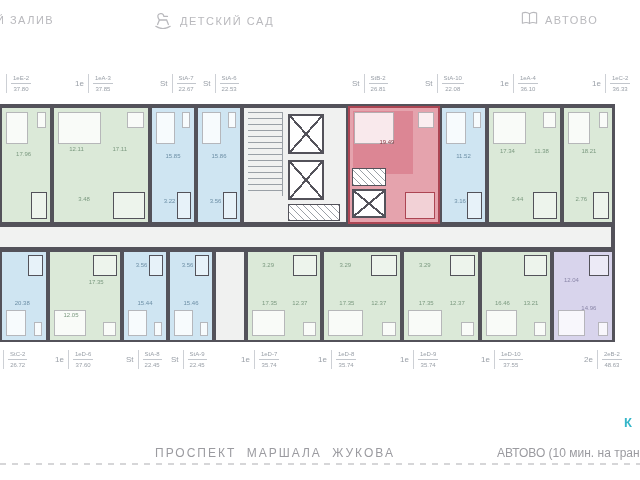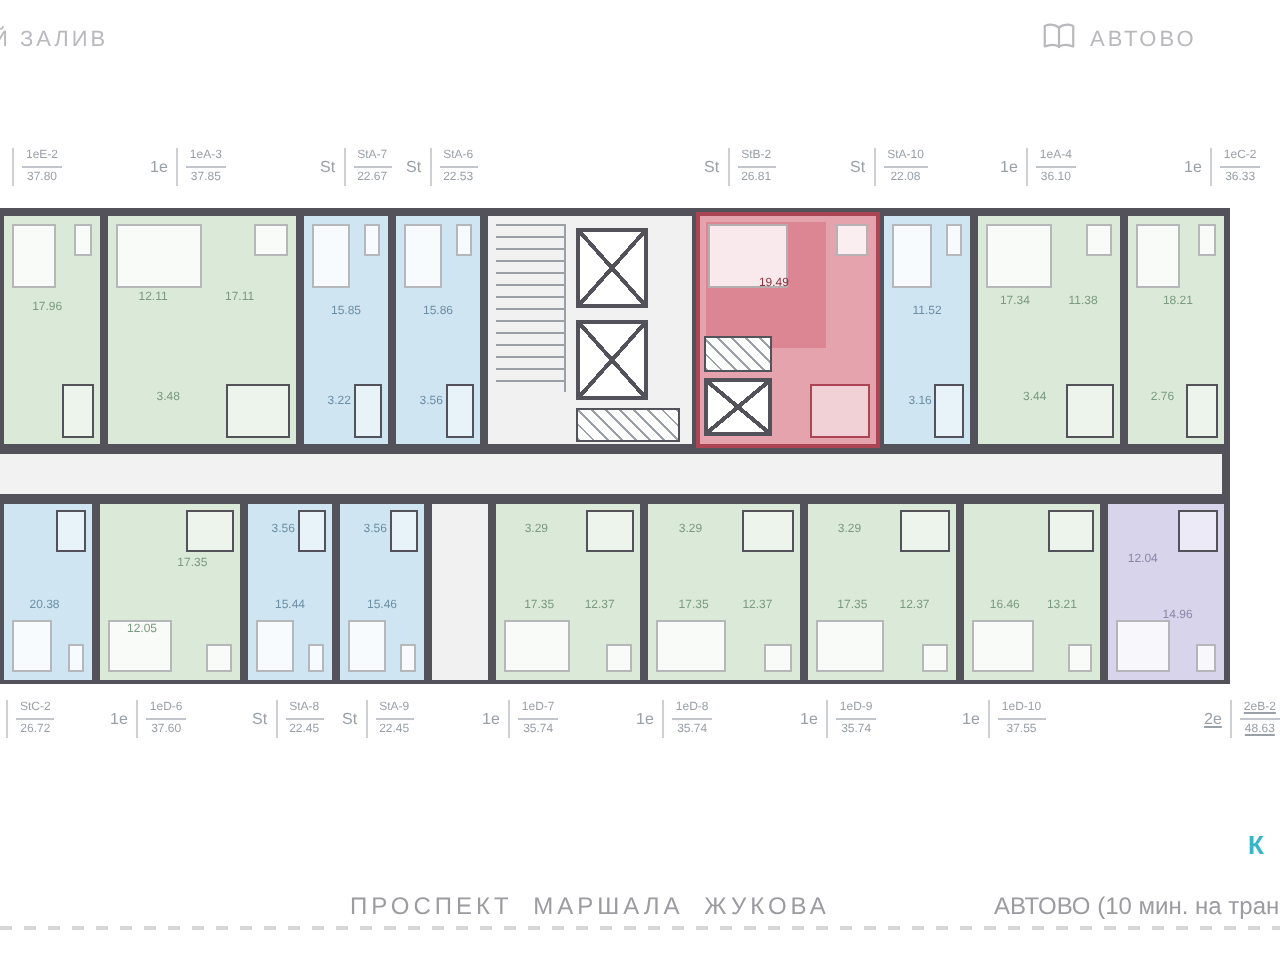--- a/index.html
+++ b/index.html
@@ -56,32 +56,42 @@
           border:1.5px solid #53525a;box-sizing:border-box;}
   .vshaft.core-shaft{left:44px;top:96px;width:52px;height:17px;}
   .vshaft.red-shaft{left:352px;top:64px;width:34px;height:18px;z-index:6;}
   .elev.red-elev{left:352px;top:85px;width:34px;height:29px;z-index:6;}
   .lobby{position:absolute;left:214px;top:146px;width:32px;height:92px;background:#f0f1f0;
          border:2px solid #53525a;box-sizing:border-box;}
 
   
   .k-letter{position:absolute;left:624px;top:415px;font-size:13px;font-weight:bold;color:#35b6c9;}
   .street-avenue{position:absolute;left:155px;top:446px;font-size:12px;color:#9b9ba0;
-                 letter-spacing:2px;word-spacing:5px;white-space:nowrap;margin-left:20px;}
+                 letter-spacing:2px;word-spacing:5px;white-space:nowrap;}
   .street-metro{position:absolute;left:497px;top:446px;font-size:12px;color:#9b9ba0;white-space:nowrap;}
   .road-line{position:absolute;left:0;top:463px;width:640px;height:2px;
              background:repeating-linear-gradient(90deg,#d6d6d8 0 6px,transparent 6px 12px);}
 </style>
 </head>
 <body>
 
 <div class="stage">
 
   <div class="lm lm-bay">
     <span>Й ЗАЛИВ</span>
+  </div>
+  <div class="lm lm-kg">
+    <span>
+      <svg width="22" height="18" viewBox="0 0 24 20" fill="none" stroke="#b9b9bd" stroke-width="1.4" stroke-linecap="round">
+        <path d="M4 17 q8 5 16 0"></path>
+        <path d="M6 15 l2 -5 h8 l2 5"></path>
+        <path d="M8 10 q-4 -6 1 -7 q3 -1 4 3 h4"></path>
+      </svg>
+    </span>
+    <span>ДЕТСКИЙ САД</span>
   </div>
   <div class="lm lm-school">
     <span>
       <svg width="19" height="15" viewBox="0 0 24 18" fill="none" stroke="#b9b9bd" stroke-width="1.4" stroke-linejoin="round">
         <path d="M12 3 q-4 -3 -9 -1 v13 q5 -2 9 0 q4 -2 9 0 v-13 q-5 -2 -9 1 z"></path>
         <path d="M12 3 v13"></path>
       </svg>
     </span>
     <span>АВТОВО</span>
   </div>
@@ -208,21 +218,21 @@
         </div>
       </div>
       <div class="ulabel" style="left: 481px;">
         <div class="ul-type">1е</div>
         <div class="ul-div"></div>
         <div class="ul-frac">
           <div class="ul-code">1еD-10</div>
           <div class="ul-area">37.55</div>
         </div>
       </div>
-      <div class="ulabel" style="left: 602px; text-decoration: underline;">
+      <div class="ulabel" style="left: 584px;">
         <div class="ul-type">2е</div>
         <div class="ul-div"></div>
         <div class="ul-frac">
           <div class="ul-code">2еВ-2</div>
           <div class="ul-area">48.63</div>
         </div>
       </div>
     </div>
 
   <div id="plan">

